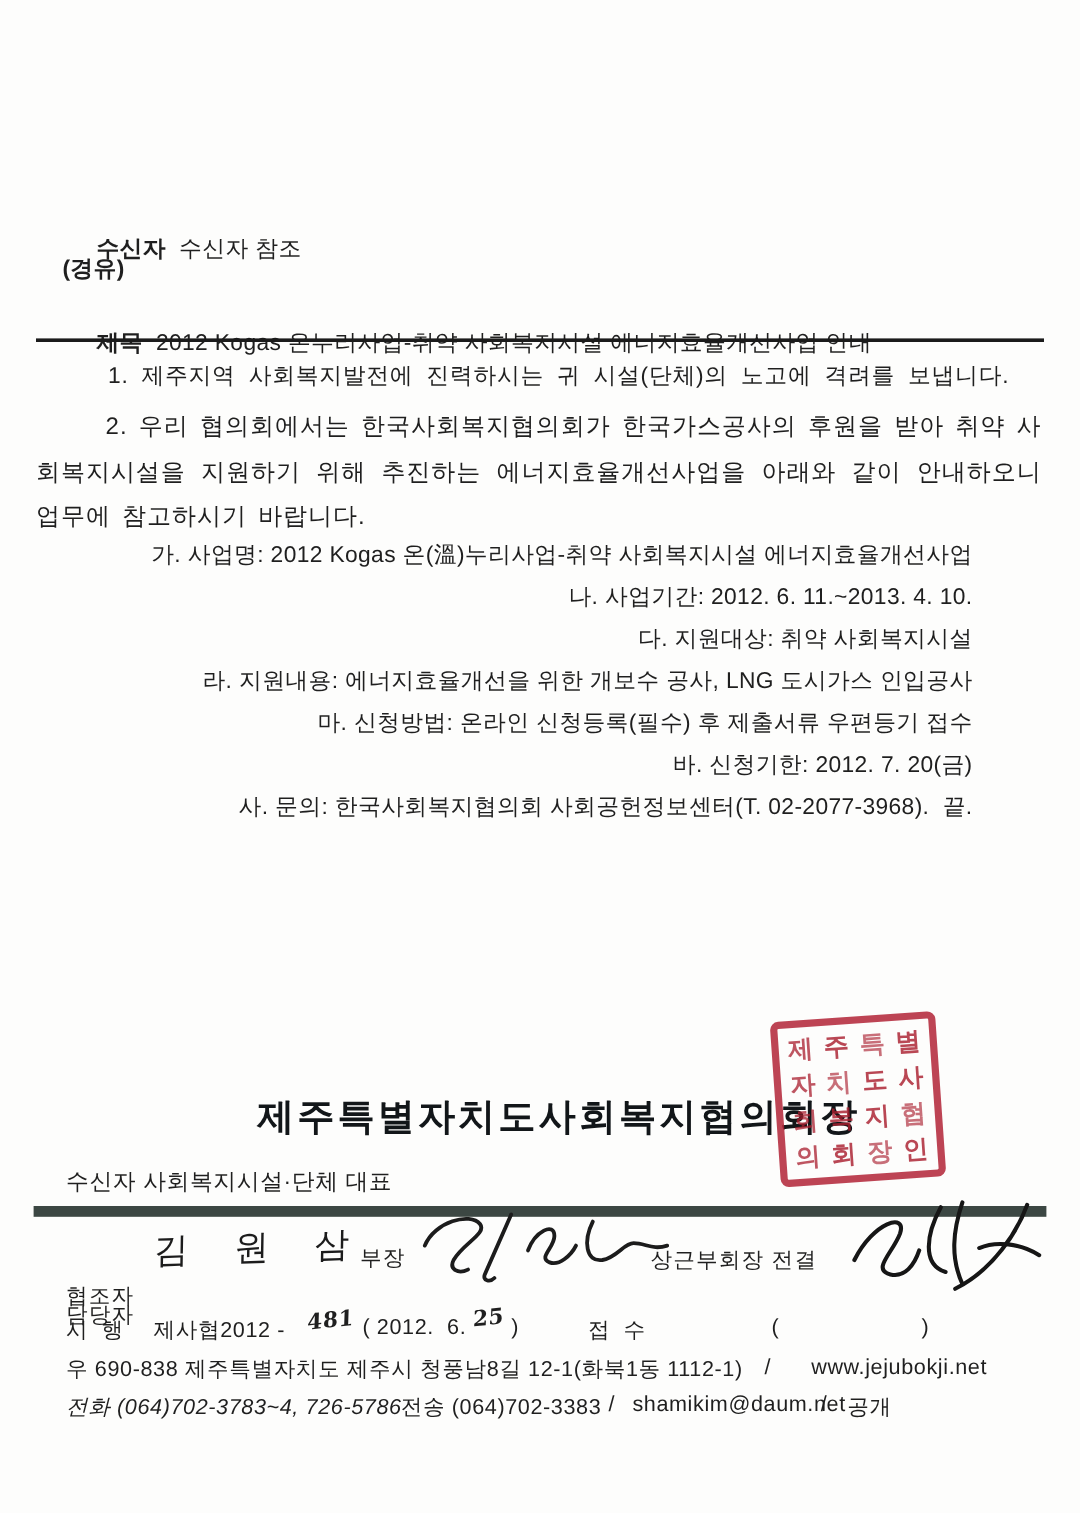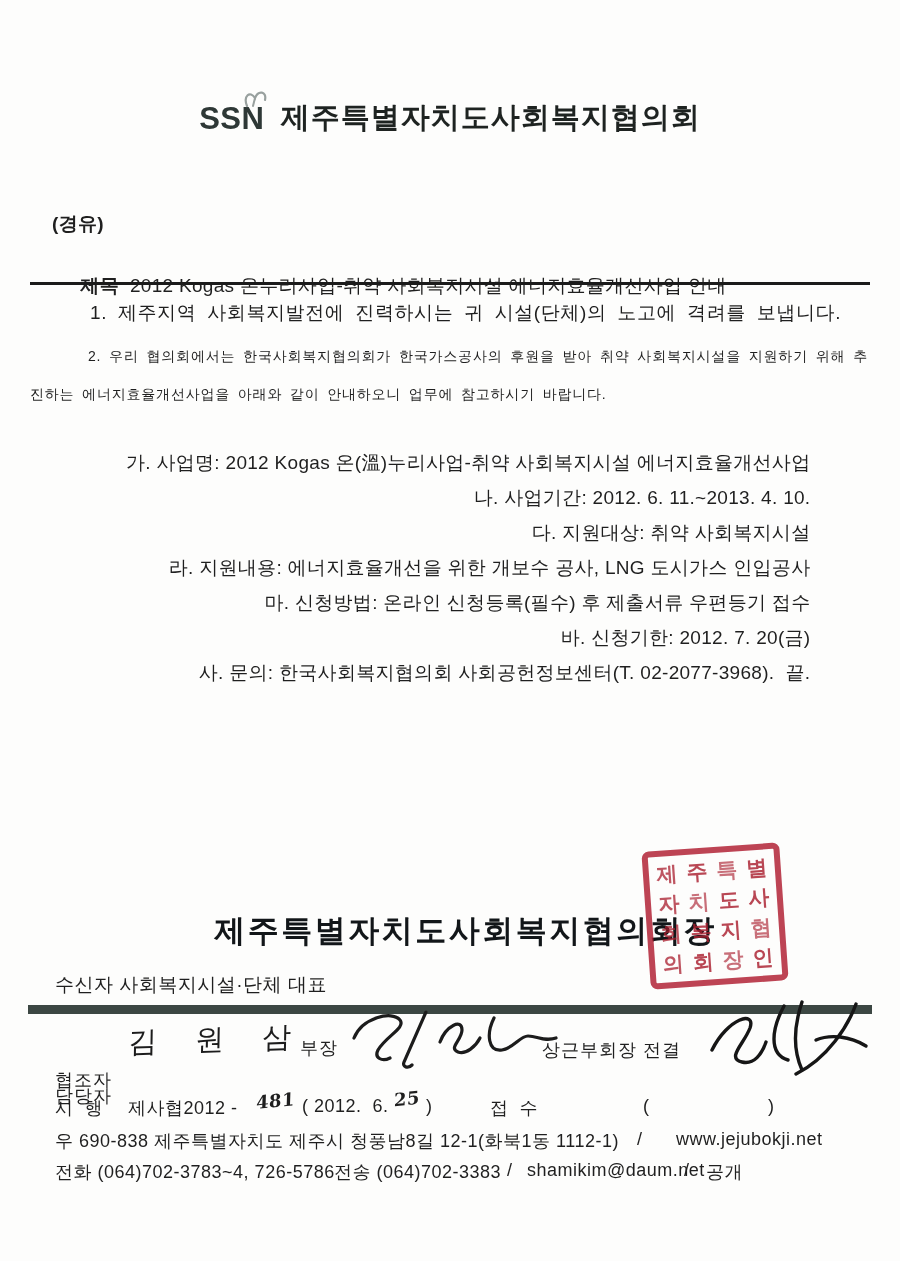--- a/index.html
+++ b/index.html
@@ -17,21 +17,21 @@
   
   .meta-line { position:absolute; left:58px; font-size:19px; letter-spacing:0.3px; white-space:pre; }
   .m-recipient { top:172px; }
   .m-via { top:211px; left:52px; font-weight:700; }
   .m-subject { top:251px; }
   .bold { font-weight:700; margin-right:11px; }
   .rule-subject { position:absolute; top:282px; left:30px; width:840px; height:2.5px; background:#1b1b1b; }
   
   .para1 { position:absolute; top:300px; left:30px; width:845px; margin:0; font-size:19px;
            text-indent:60px; letter-spacing:0.6px; word-spacing:5px; white-space:nowrap; }
-  .para2 { position:absolute; top:338px; left:30px; width:838px; margin:0; font-size:14px;
+  .para2 { position:absolute; top:338px; left:30px; width:838px; margin:0; font-size:20px;
            line-height:37.5px; text-indent:58px; text-align:justify;
            letter-spacing:0.8px; word-spacing:3px; }
   .list { position:absolute; top:445px; left:126px; font-size:19px; }
   .list .item { height:35px; line-height:35px; white-space:pre; letter-spacing:0.3px;text-align:right; }
   .list .item.sub { padding-left:26px; }
   
   .sig-title { position:absolute; top:910px; left:0; right:0; text-align:center;
                font-size:31px; font-weight:700; letter-spacing:2.5px; color:#121619; padding-left:31px; }
   .stamp { position:absolute; top:847px; left:646px; width:138px; height:138px; box-sizing:border-box;
            transform:rotate(-4deg); border:6px solid rgba(177,35,54,0.85); border-radius:7px;
@@ -61,43 +61,36 @@
   .d-hand2 { top:1088px; left:394px; }
   .d-dclose{ top:1096px; left:426px; }
   .d-receipt { top:1096px; left:490px; letter-spacing:8px; }
   .d-ropen { top:1096px; left:643px; }
   .d-rclose{ top:1096px; left:768px; }
   .hand { display:inline-block; font-size:23px; font-weight:600;
           transform:rotate(-6deg) skewX(-8deg); font-family:"DejaVu Serif", serif; }
   .a-postal { top:1129px; left:55px; }
   .a-slash { top:1129px; left:637px; }
   .a-web { top:1129px; left:676px; }
-  .c-phone { top:1160px; left:55px; }
+  .c-phone { top:1160px; left:55px;font-style:italic; }
   .c-fax { top:1160px; left:334px; }
   .c-sep1 { top:1160px; left:507px; }
   .c-email { top:1160px; left:527px; }
   .c-sep2 { top:1160px; left:684px; }
   .c-open { top:1160px; left:706px; }
 </style>
 </head>
 <body>
 
 <div class="page">
 
-  <div class="header">
-    <span class="logo">
-      <svg class="butterfly" width="28" height="20" viewBox="0 0 28 20">
-        <path d="M5 18 C 1 8, 8 2, 13 10 C 16 2, 25 3, 23 12" fill="none" stroke="#98a09e" stroke-width="2.2" stroke-linecap="round"></path>
-        <path d="M13 10 L 11 18" fill="none" stroke="#98a09e" stroke-width="2" stroke-linecap="round"></path>
-      </svg>
-      <span>SSN</span>
-    </span>
-    <span class="org-name">제주특별자치도사회복지협의회</span>
+
+  <div class="meta-line m-recipient">
+    <span class="bold">수신자</span><span>수신자 참조</span>
   </div>
-
   <div class="meta-line m-via">(경유)</div>
   <div class="meta-line m-subject">
     <span class="bold">제목</span><span>2012 Kogas 온누리사업-취약 사회복지시설 에너지효율개선사업 안내</span>
   </div>
   <div class="rule-subject"></div>
 
   <p class="para1">1. 제주지역 사회복지발전에 진력하시는 귀 시설(단체)의 노고에 격려를 보냅니다.</p>
   <p class="para2">2. 우리 협의회에서는 한국사회복지협의회가 한국가스공사의 후원을 받아 취약 사회복지시설을 지원하기 위해 추진하는 에너지효율개선사업을 아래와 같이 안내하오니 업무에 참고하시기 바랍니다.</p>
 
   <div class="list">

